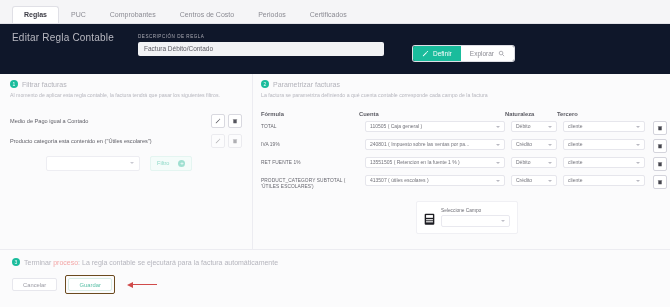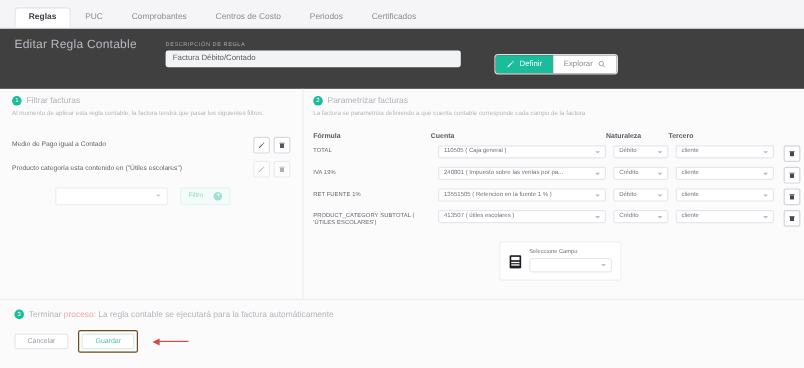--- a/index.html
+++ b/index.html
@@ -21,21 +21,21 @@
     font-size:7px;color:#8b8b93;padding:4px 11px 5px 11px;
     border:1px solid transparent;border-bottom:none;line-height:1;
     white-space:nowrap;cursor:pointer;
   }
   .tab.active{
     background:#ffffff;color:#3c3c45;font-weight:bold;
     border-color:#e0e0e6;border-radius:3px 3px 0 0;
   }
 
   
-  .page-head{position:relative;height:50px;background:#404040;}
+  .page-head{position:relative;height:50px;background:#0f172a;}
   .page-title{
     position:absolute;left:12px;top:8px;
     font-size:10px;color:#b9b9c1;letter-spacing:.2px;
   }
   .desc-wrap{position:absolute;left:138px;top:10px;width:246px;}
   .desc-label{font-size:4.6px;color:#a9a9b2;letter-spacing:.5px;text-transform:uppercase;}
   .desc-value{
     margin-top:3px;background:#f2f3f5;border:none;border-radius:2px;
     height:14px;line-height:14px;padding:0 6px;font-size:6.5px;color:#5b5b63;
     box-sizing:border-box;width:100%;

